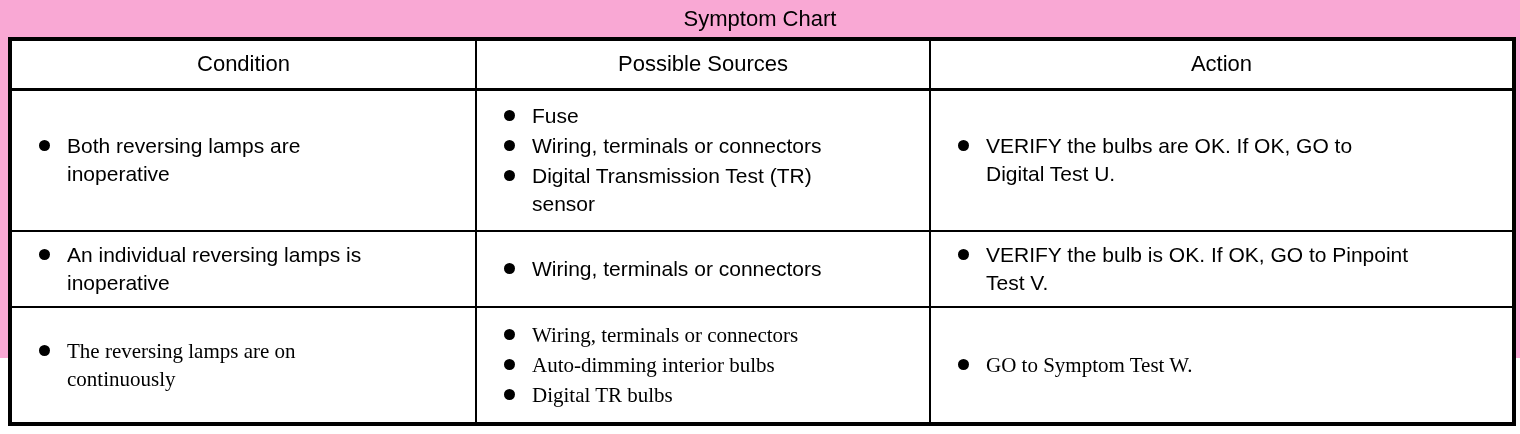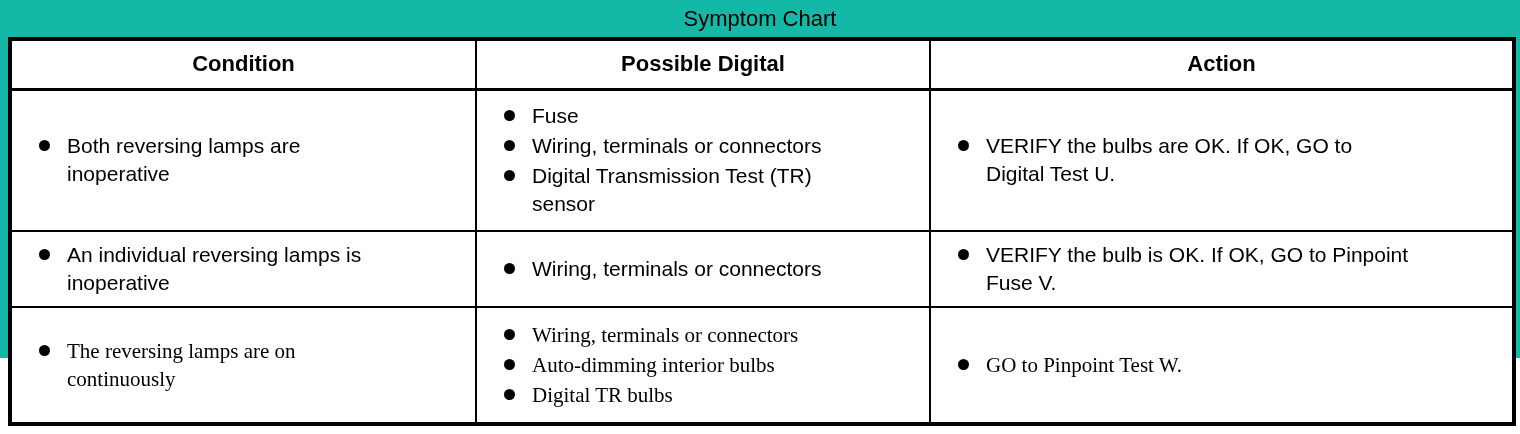--- a/index.html
+++ b/index.html
@@ -10,21 +10,21 @@
     height: 434px;
     overflow: hidden;
     font-family: "Liberation Sans", "DejaVu Sans", sans-serif;
     color: #000000;
     -webkit-font-smoothing: antialiased;
   }
   .page {
     width: 1520px;
     height: 358px;
     position: relative;
-    background: #14b8a6;
+    background: #f9a8d4;
   }
   .chart-title {
     text-align: center;
     font-size: 22px;
     line-height: 28px;
     padding-top: 5px;
     height: 37px;
     box-sizing: border-box;
     color: #000000;
   }
@@ -40,21 +40,21 @@
   col.c2 { width: 454px; }
   col.c3 { width: 584px; }
   th, td {
     border: 2px solid #000000;
     vertical-align: middle;
     padding: 4px 0 4px 0;
     box-sizing: border-box;
   }
   thead th {
     border-bottom-width: 3px;
-    font-weight: bold;
+    font-weight: normal;
     font-size: 22px;
     text-align: center;
     padding: 0;
     height: 50px;
   }
   tr.row-1 { height: 142px; }
   tr.row-2 { height: 76px; }
   tr.row-3 { height: 117px; font-family: Liberation Serif, serif; }
   ul.blist {
     list-style: none;
@@ -91,21 +91,21 @@
 
   <table class="symptom-table">
     <colgroup>
       <col class="c1">
       <col class="c2">
       <col class="c3">
     </colgroup>
     <thead>
       <tr>
         <th>Condition</th>
-        <th>Possible Digital</th>
+        <th>Possible Sources</th>
         <th>Action</th>
       </tr>
     </thead>
     <tbody>
 
       <tr class="row-1">
         <td>
           <ul class="blist">
             <li>
               <span class="bullet"></span>
@@ -158,21 +158,21 @@
               <span class="bullet"></span>
               <span class="li-text">Wiring, terminals or connectors</span>
             </li>
           </ul>
         </td>
         <td>
           <ul class="blist">
             <li>
               <span class="bullet"></span>
               <span class="li-text">VERIFY the bulb is OK. If OK, GO to Pinpoint
-Fuse V.</span>
+Test V.</span>
             </li>
           </ul>
         </td>
       </tr>
 
       <tr class="row-3">
         <td>
           <ul class="blist">
             <li>
               <span class="bullet"></span>
@@ -194,21 +194,21 @@
             <li>
               <span class="bullet"></span>
               <span class="li-text">Digital TR bulbs</span>
             </li>
           </ul>
         </td>
         <td>
           <ul class="blist">
             <li>
               <span class="bullet"></span>
-              <span class="li-text">GO to Pinpoint Test W.</span>
+              <span class="li-text">GO to Symptom Test W.</span>
             </li>
           </ul>
         </td>
       </tr>
 
     </tbody>
   </table>
 </div>
 
 </body></html>

